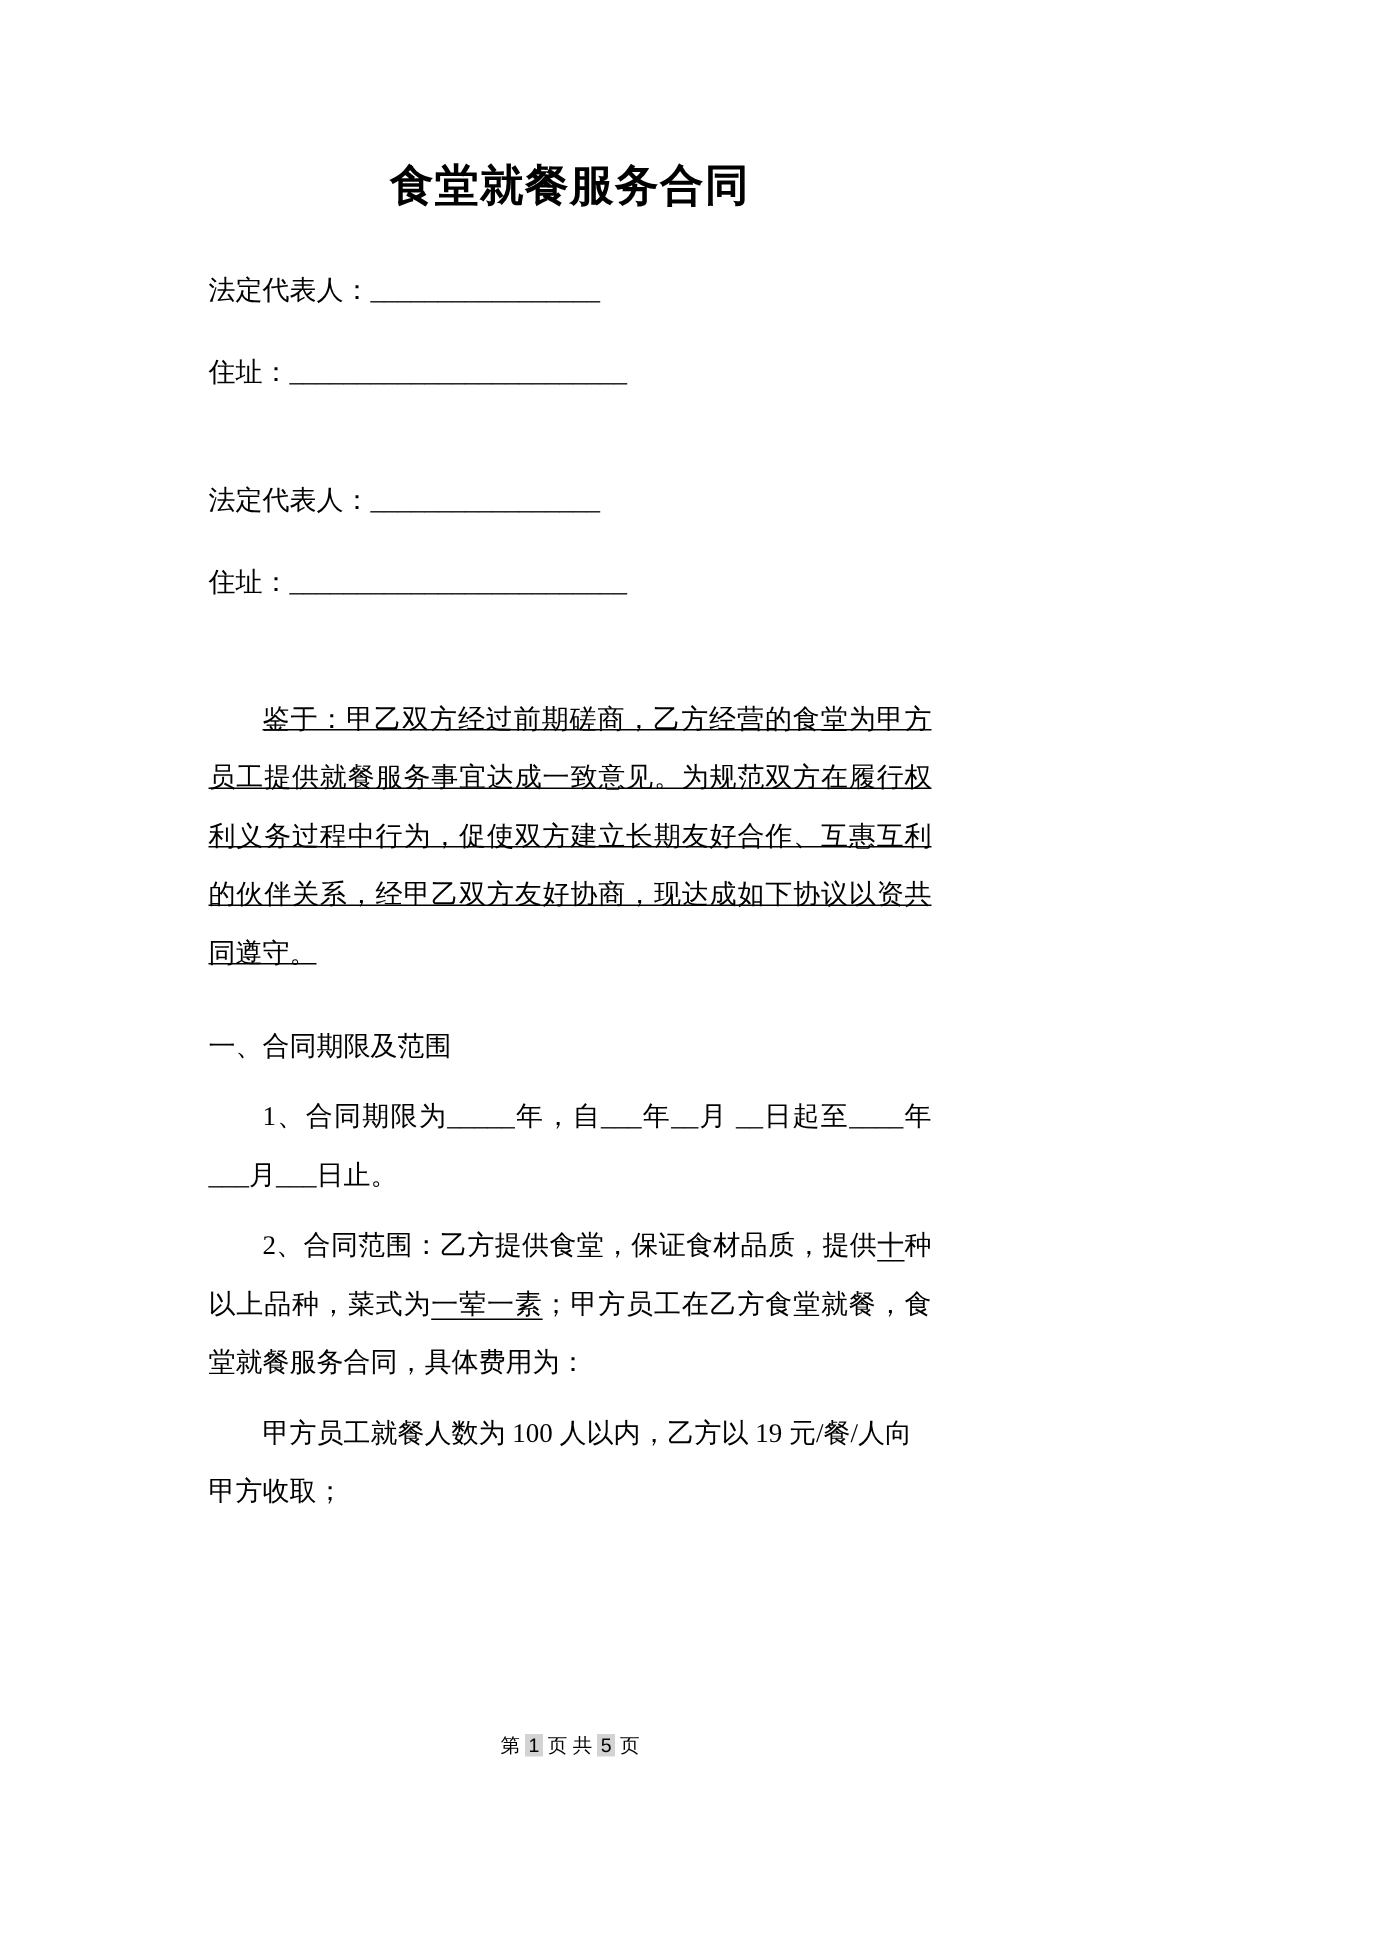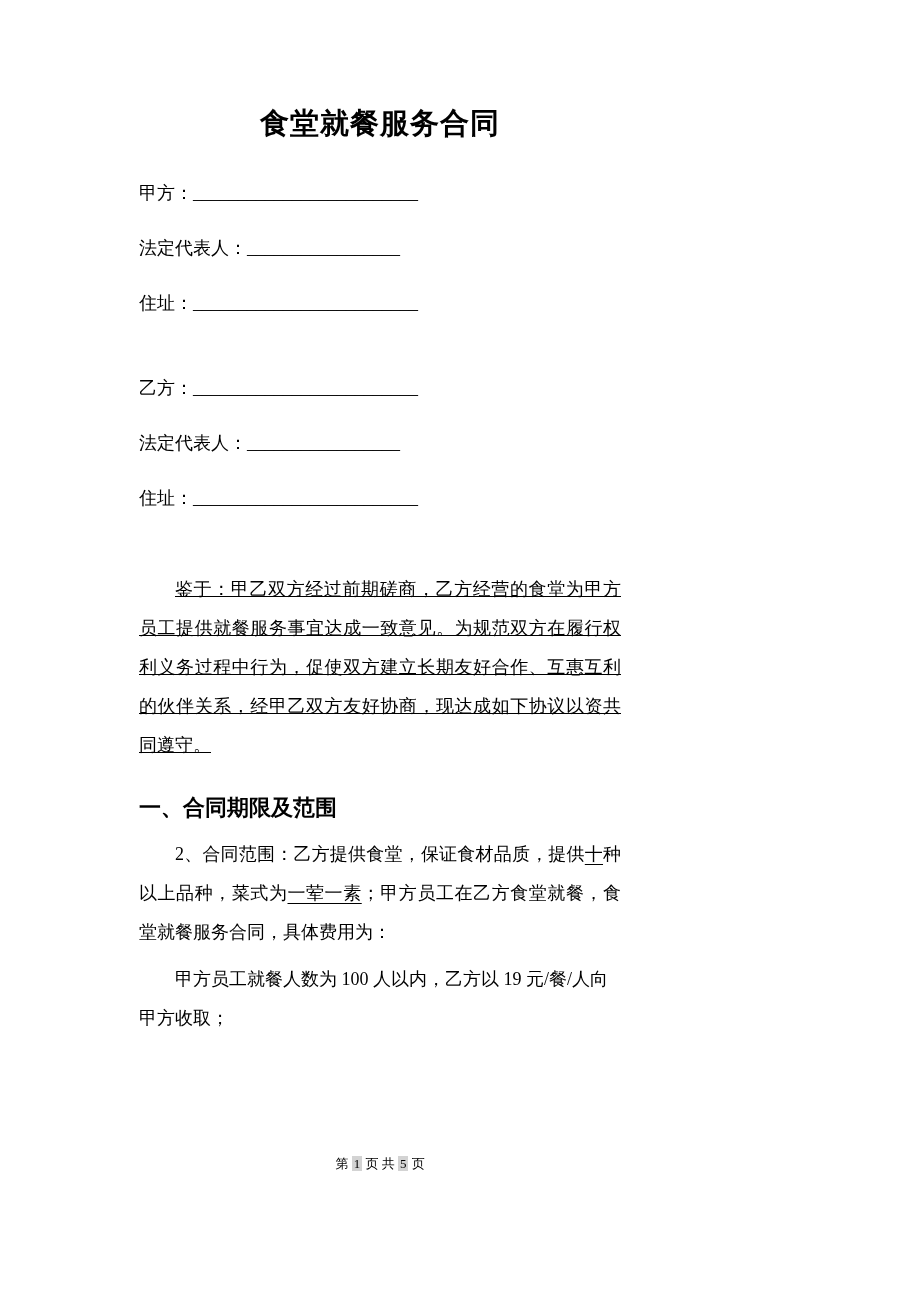--- a/index.html
+++ b/index.html
@@ -34,22 +34,22 @@
   .preamble{
     margin:52px 0 0 0;
     font-size:18px;
     line-height:39px;
     text-align:justify;
     text-indent:2em;
     text-decoration:underline;
   }
   .section-heading{
     margin:26px 0 10px 0;
-    font-size:22px;
-    font-weight:bold;
+    font-size:18px;
+    font-weight:normal;
     font-family:"DejaVu Sans","Liberation Sans",sans-serif;
     line-height:34px;
   }
   .clause{
     margin:8px 0;
     font-size:18px;
     line-height:39px;
     text-align:justify;
     text-indent:2em;
   }
@@ -62,63 +62,58 @@
   .u{
     text-decoration:underline;
     text-underline-offset:4px;
   }
   .page-footer{
     position:absolute;
     left:0;right:0;
     top:1155px;
     text-align:center;
     font-size:13px;
-    font-family:Liberation Serif, serif;
+    font-family:Liberation Sans, sans-serif;
     color:#000;
   }
   .page-footer .num{
     background:#d3d3d3;
     padding:0 2px;
   }
 </style>
 </head>
 <body>
 
 <div class="page">
 
   <h1 class="doc-title">食堂就餐服务合同</h1>
 
   <div>
     <p class="field-row">
-      <span>甲方：</span><span class="blank">_________________________</span>
-    </p>
-    <p class="field-row">
       <span>法定代表人：</span><span class="blank">_________________</span>
     </p>
     <p class="field-row">
       <span>住址：</span><span class="blank">_________________________</span>
     </p>
   </div>
 
   <div class="party-b">
-    <p class="field-row">
-      <span>乙方：</span><span class="blank">_________________________</span>
-    </p>
     <p class="field-row">
       <span>法定代表人：</span><span class="blank">_________________</span>
     </p>
     <p class="field-row">
       <span>住址：</span><span class="blank">_________________________</span>
     </p>
   </div>
 
   <p class="preamble">鉴于：甲乙双方经过前期磋商，乙方经营的食堂为甲方员工提供就餐服务事宜达成一致意见。为规范双方在履行权利义务过程中行为，促使双方建立长期友好合作、互惠互利的伙伴关系，经甲乙双方友好协商，现达成如下协议以资共同遵守。</p>
 
   <h2 class="section-heading">一、合同期限及范围</h2>
 
+  <p class="clause">1、合同期限为_____年，自___年__月 __日起至____年  ___月___日止。</p>
 
   <p class="clause">
     <span>2、合同范围：乙方提供食堂，保证食材品质，提供</span><span class="u">十</span><span>种以上品种，菜式为</span><span class="u">一荤一素</span><span>；甲方员工在乙方食堂就餐，食堂就餐服务合同，具体费用为：</span>
   </p>
 
   <p class="price-item">甲方员工就餐人数为 100 人以内，乙方以 19 元/餐/人向甲方收取；</p>
 
 
   <div class="page-footer">
     <span>第 </span><span class="num">1</span><span> 页 共 </span><span class="num">5</span><span> 页</span>

